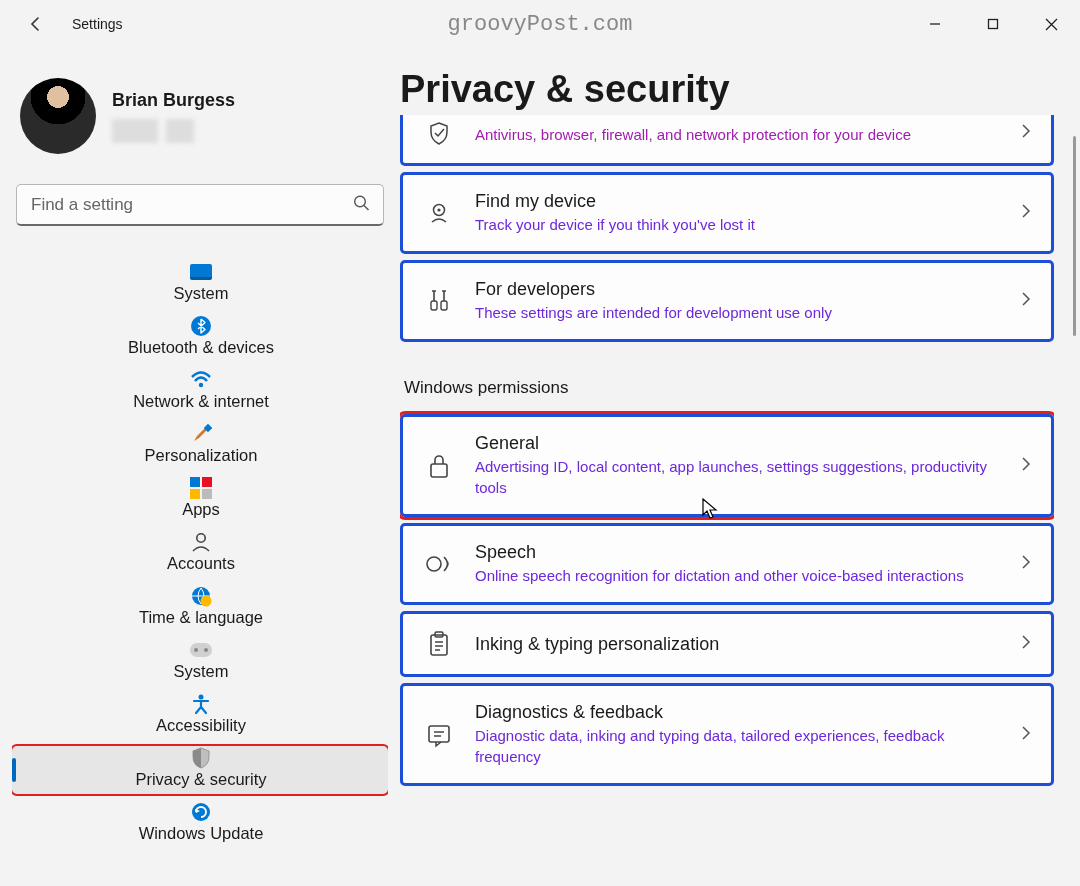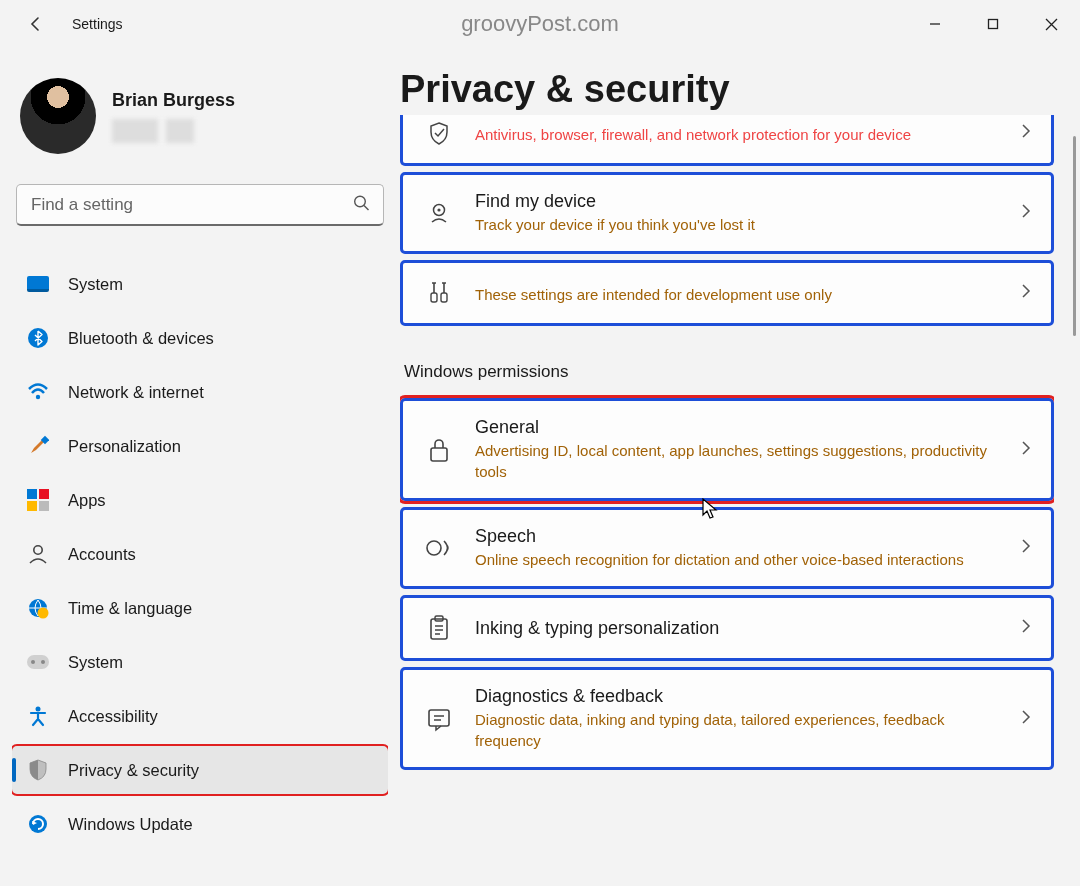--- a/index.html
+++ b/index.html
@@ -16,21 +16,21 @@
     height: 48px;
     display: flex;
     align-items: center;
     padding: 0 8px 0 16px;
     position: relative;
   }
   .titlebar .back { width: 40px; display:flex; align-items:center; justify-content:center; cursor:pointer; }
   .titlebar .app-title { font-size: 14px; margin-left: 16px; }
   .watermark {
     position: absolute; left: 50%; transform: translateX(-50%);
-    font-family: Liberation Sans, sans-serif; font-size: 22px; color: #888;
+    font-family: Liberation Mono, monospace; font-size: 22px; color: #888;
   }
   .win-controls { position: absolute; right: 0; top: 0; display: flex; height: 48px; }
   .win-controls div { width: 58px; display:flex; align-items:center; justify-content:center; cursor:pointer; }
   .main { display:flex; height: calc(100% - 48px); }
   .sidebar { width: 400px; padding: 12px 12px 16px 12px; display:flex; flex-direction:column; }
   .profile { display:flex; align-items:center; gap: 16px; padding: 18px 8px 10px 8px; }
   .avatar {
     width: 76px; height: 76px; border-radius: 50%;
     background: radial-gradient(circle at 50% 25%, #e0c0a0 0 16%, #000 16% 40%, #2a2a2a 40% 100%);
     flex-shrink: 0;
@@ -42,24 +42,25 @@
   .search {
     width: 100%; height: 42px; border: 1px solid #b6b6b6;
     border-bottom: 2px solid #6a6a6a;
     border-radius: 5px; background: #fcfcfc;
     padding: 0 44px 0 14px; font-size: 17px; outline:none;
   }
   .search::placeholder { color: #666; }
   .search-icon { position:absolute; right: 14px; top: 50%; transform:translateY(-50%); color:#555; }
   .nav { margin-top: 26px; overflow:auto; }
   .nav-item {
-    display:flex; align-items:center; gap: 18px;
+    display:flex; align-items:center; 
     height: 48px; padding: 0 12px 0 14px; margin-bottom: 6px;
     border-radius: 5px; cursor:pointer; font-size: 16.5px;
     position:relative;
+    flex-direction:column;
   }
   .nav-item.active { background: #e6e6e6; }
   .nav-item.active::before {
     content:""; position:absolute; left:0; top:12px; bottom:12px;
     width: 3.5px; border-radius: 2px; background:#0067c0;
   }
   .nav-icon { width: 24px; height:24px; display:flex; align-items:center; justify-content:center; flex-shrink:0; }
   .nav-item.highlight { outline: 2.5px solid #e02020; outline-offset: 0; }
 
   .content { flex:1; padding: 0 26px 0 0; display:flex; flex-direction:column; }
@@ -71,21 +72,21 @@
   .card {
     background: #fdfdfd; border: 3px solid #1d4ed8; border-radius: 5px;
     display:flex; align-items:center; gap: 22px;
     padding: 16px 20px 16px 22px; margin-bottom: 6px;
     cursor:pointer; position:relative;
   }
   .card.cut-top { border-top:none; border-top-left-radius:0; border-top-right-radius:0; padding-top:4px; margin-top:0; }
   .card-icon { width: 28px; height:28px; display:flex; align-items:center; justify-content:center; flex-shrink:0; color:#333;}
   .card-body { flex:1; }
   .card-title { font-size: 18px; font-weight: 400; color:#1a1a1a; }
-  .card-sub { font-size: 15px; color: #a16207; line-height:1.4; margin-top:2px; max-width: 520px; }
+  .card-sub { font-size: 15px; color: #6d28d9; line-height:1.4; margin-top:2px; max-width: 520px; }
   .chev { color:#555; flex-shrink:0; }
   .card.highlight { outline: 3px solid #e02020; outline-offset: 0; }
   .section-label { font-size: 17px; font-weight: 400; margin: 30px 0 16px 4px; }
 
   .vscroll { position:absolute; right: 4px; top: 136px; width: 3px; height: 200px; background:#999; border-radius:2px; }
 
   .cursor { position:absolute; pointer-events:none; z-index:50; }
 
   
   .ico-system { width:22px; height:16px; background: linear-gradient(#0078d4,#0078d4); border-radius:2px; border-bottom:3px solid #005a9e; }
@@ -257,21 +258,21 @@
 
     <div class="scroll-area">
       <div class="card cut-top" style="margin-top:0;">
         <span class="card-icon">
           <svg width="26" height="26">
               <path d="M13 3 L21 6 L21 12 Q21 20 13 24 Q5 20 5 12 L5 6 Z" stroke="#444" stroke-width="1.5" fill="none"></path>
               <path d="M9 13 L12 16 L18 9" stroke="#444" stroke-width="1.5" fill="none"></path>
             </svg>
         </span>
         <div class="card-body">
-            <div class="card-sub" style="color:#ef4444">Antivirus, browser, firewall, and network protection for your device</div>
+            <div class="card-sub" style="color:#a21caf">Antivirus, browser, firewall, and network protection for your device</div>
           </div>
         <span class="chev"><svg width="10" height="16">
               <path d="M2 2 L8 8 L2 14" stroke="#555" stroke-width="1.5" fill="none"></path>
             </svg></span>
       </div>
 
       <div class="card">
         <span class="card-icon">
           <svg width="26" height="26">
               <circle cx="13" cy="10" r="5.5" stroke="#444" stroke-width="1.5" fill="none"></circle>
@@ -290,20 +291,21 @@
 
       <div class="card">
         <span class="card-icon">
           <svg width="26" height="26">
               <path d="M8 3 L8 13 M6 3 L10 3 M18 3 L18 13 M16 3 L20 3" stroke="#444" stroke-width="1.6"></path>
               <rect x="5" y="13" width="6" height="9" rx="2" stroke="#444" stroke-width="1.4" fill="none"></rect>
               <rect x="15" y="13" width="6" height="9" rx="2" stroke="#444" stroke-width="1.4" fill="none"></rect>
             </svg>
         </span>
         <div class="card-body">
+          <div class="card-title">For developers</div>
           <div class="card-sub">These settings are intended for development use only</div>
         </div>
         <span class="chev"><svg width="10" height="16">
               <path d="M2 2 L8 8 L2 14" stroke="#555" stroke-width="1.5" fill="none"></path>
             </svg></span>
       </div>
 
       <div class="section-label">Windows permissions</div>
 
       <div class="card highlight">

